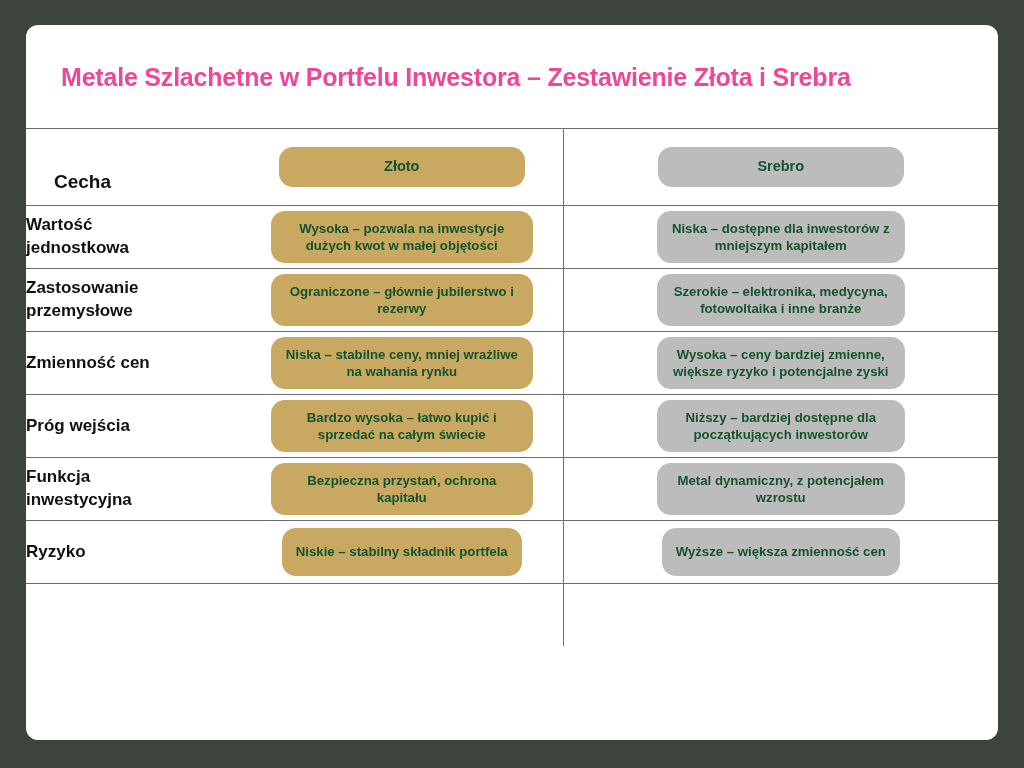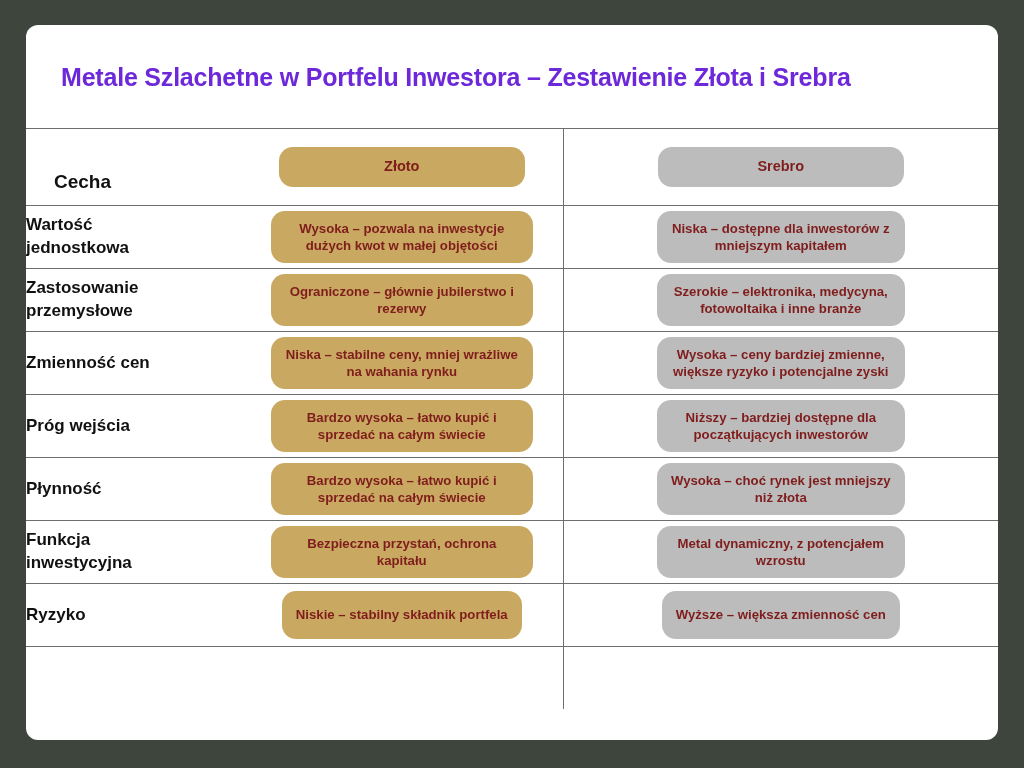--- a/index.html
+++ b/index.html
@@ -39,21 +39,21 @@
   #title-bar {
     height: 103px;
     display: flex;
     align-items: center;
     padding: 0 0 0 35px;
   }
 
   #page-title {
     font-size: 25px;
     font-weight: bold;
-    color: #6d28d9;
+    color: #ec4899;
     letter-spacing: -0.2px;
     line-height: 1.2;
     white-space: nowrap;
   }
 
   
   #comparison-table {
     width: 100%;
     border-collapse: collapse;
     table-layout: fixed;
@@ -91,21 +91,21 @@
     padding: 0 10px;
   }
 
   .pill {
     display: flex;
     align-items: center;
     justify-content: center;
     text-align: center;
     border-radius: 14px;
     font-weight: bold;
-    color: #7f1d1d;
+    color: #14532d;
     line-height: 1.32;
   }
 
   .pill-gold   { background: #c9a961; }
   .pill-silver { background: #bcbcbc; }
 
   .pill-head {
     width: 246px;
     height: 40px;
     font-size: 14.5px;
@@ -221,35 +221,20 @@
               </div>
             </td>
             <td>
               <div class="cell-inner">
                 <div class="pill pill-silver pill-body silver-body">Niższy – bardziej dostępne dla początkujących inwestorów</div>
               </div>
             </td>
           </tr>
           <tr class="data-row">
             <td>
-              <div class="feature-label">Płynność</div>
-            </td>
-            <td class="col-gold">
-              <div class="cell-inner">
-                <div class="pill pill-gold pill-body">Bardzo wysoka – łatwo kupić i sprzedać na całym świecie</div>
-              </div>
-            </td>
-            <td>
-              <div class="cell-inner">
-                <div class="pill pill-silver pill-body silver-body">Wysoka – choć rynek jest mniejszy niż złota</div>
-              </div>
-            </td>
-          </tr>
-          <tr class="data-row">
-            <td>
               <div class="feature-label">Funkcja<br>inwestycyjna</div>
             </td>
             <td class="col-gold">
               <div class="cell-inner">
                 <div class="pill pill-gold pill-body">Bezpieczna przystań, ochrona kapitału</div>
               </div>
             </td>
             <td>
               <div class="cell-inner">
                 <div class="pill pill-silver pill-body silver-body">Metal dynamiczny, z potencjałem wzrostu</div>

